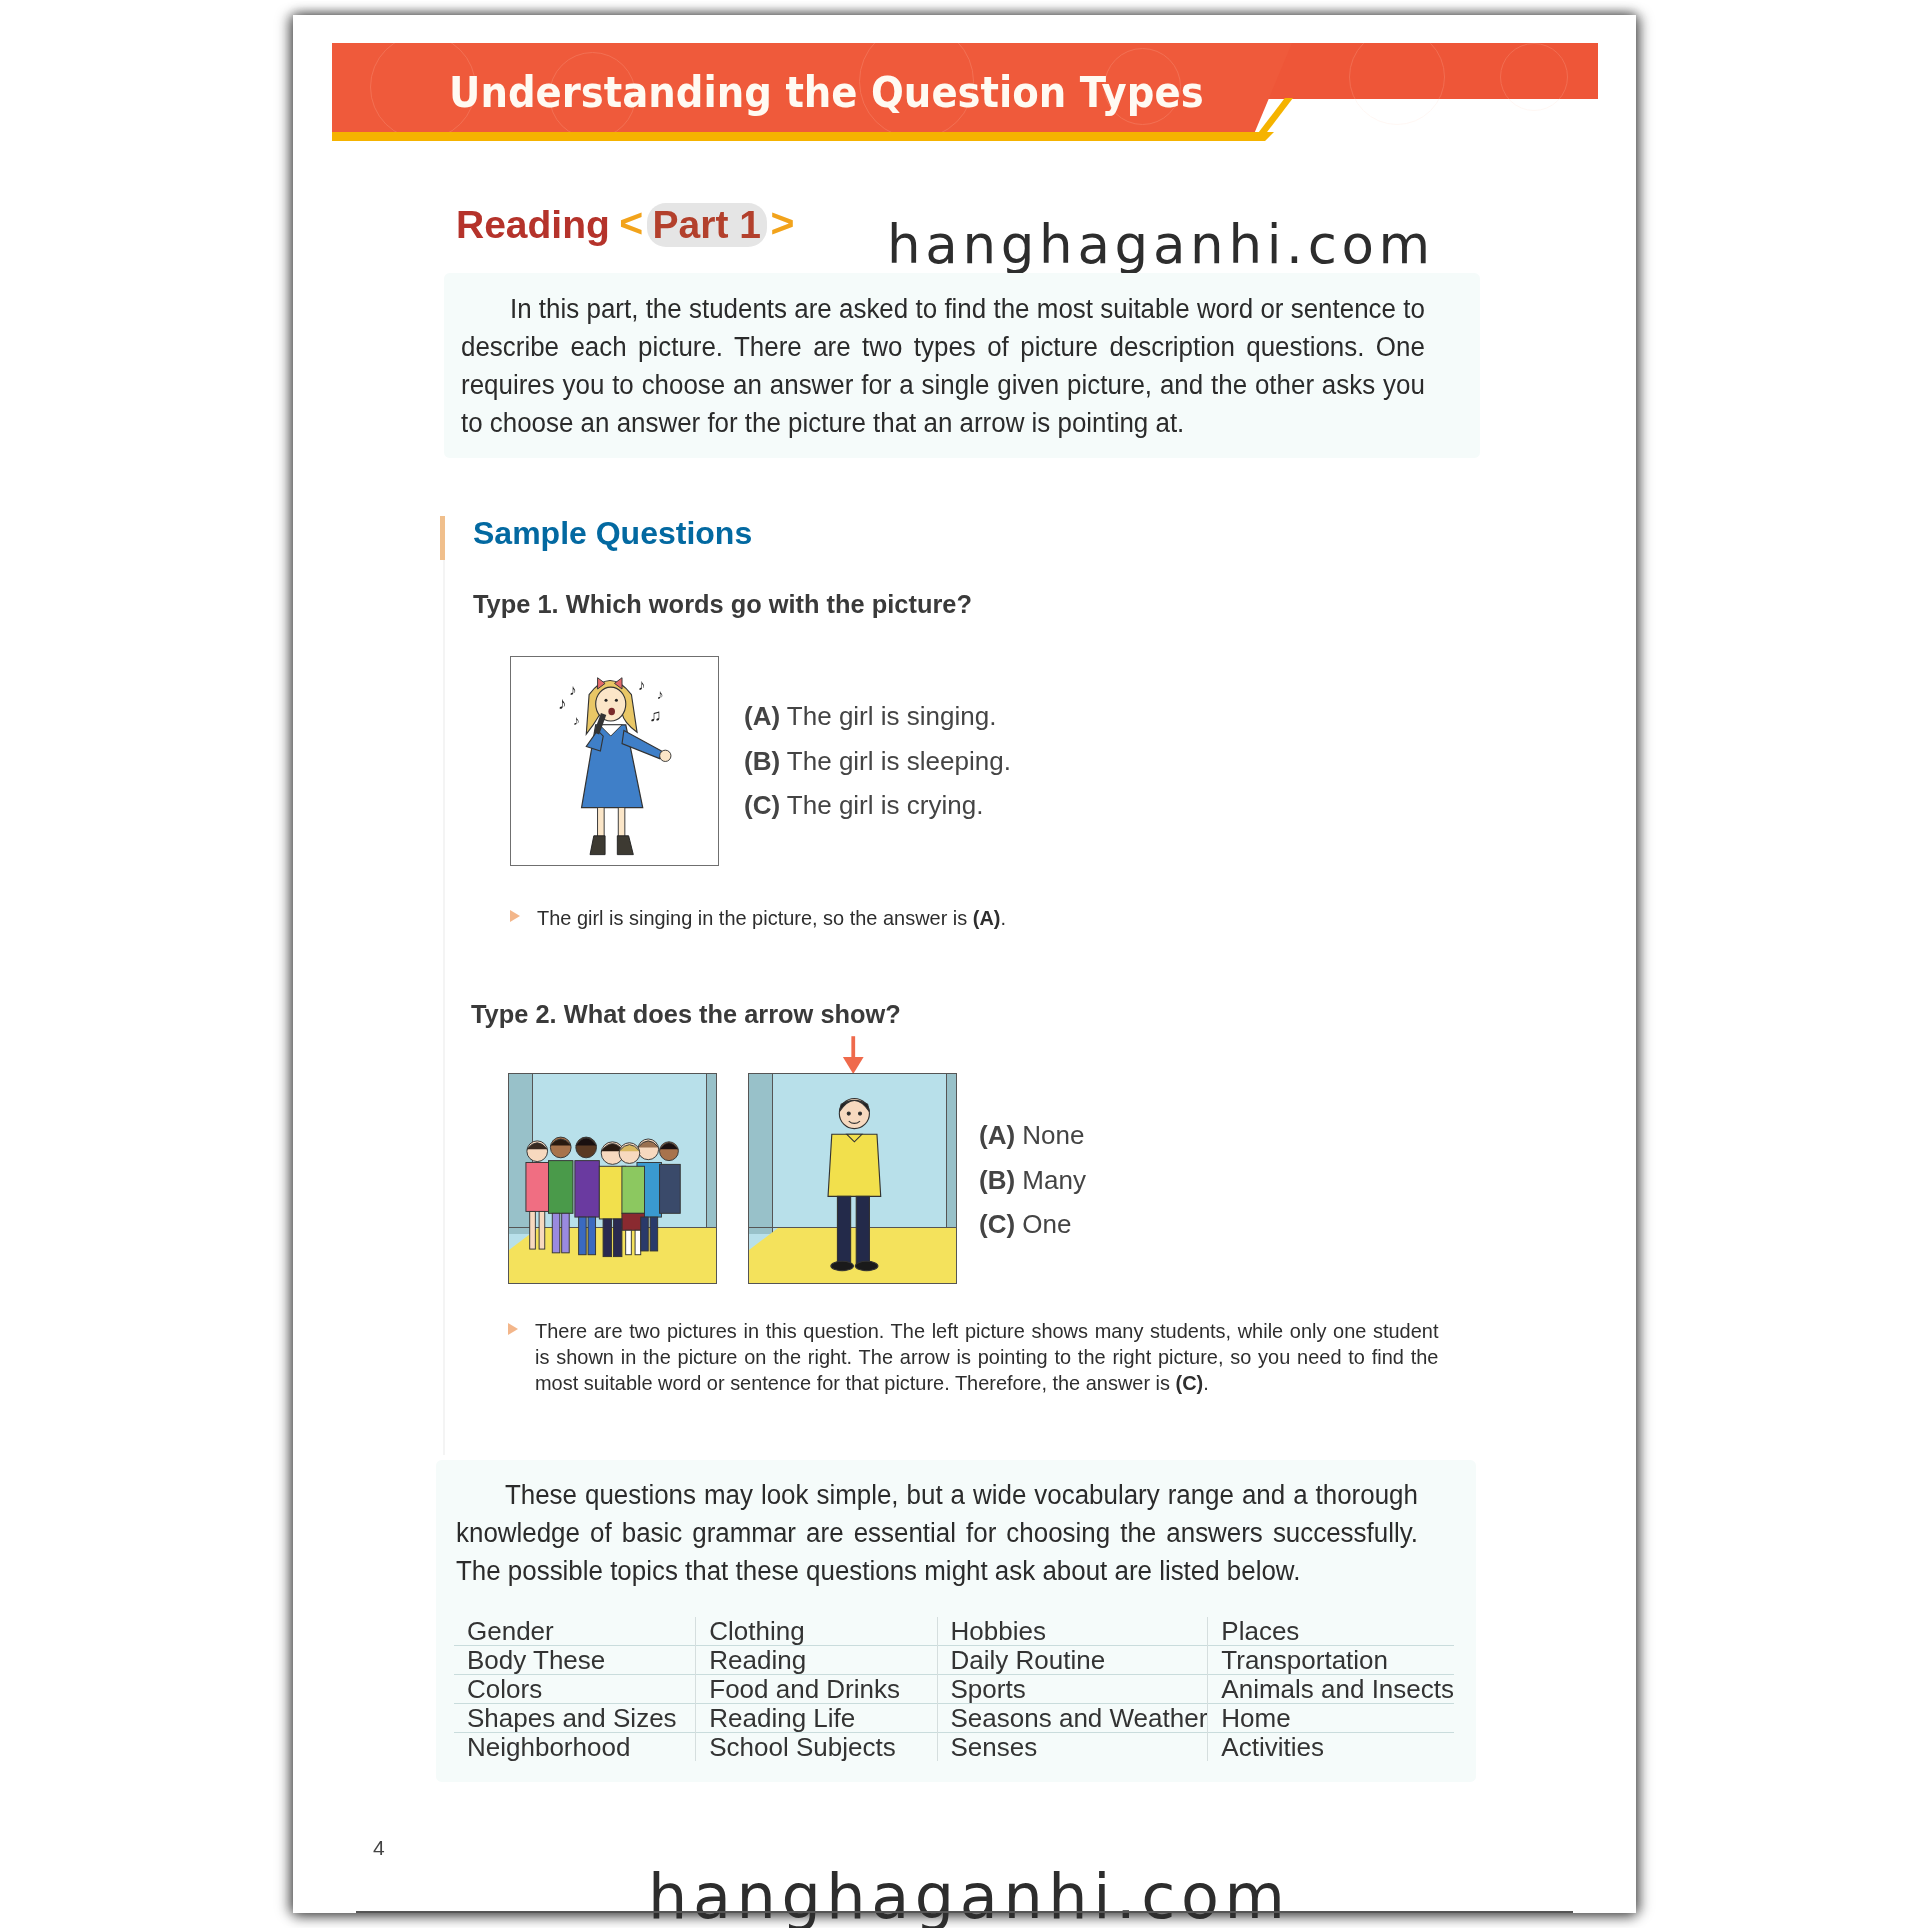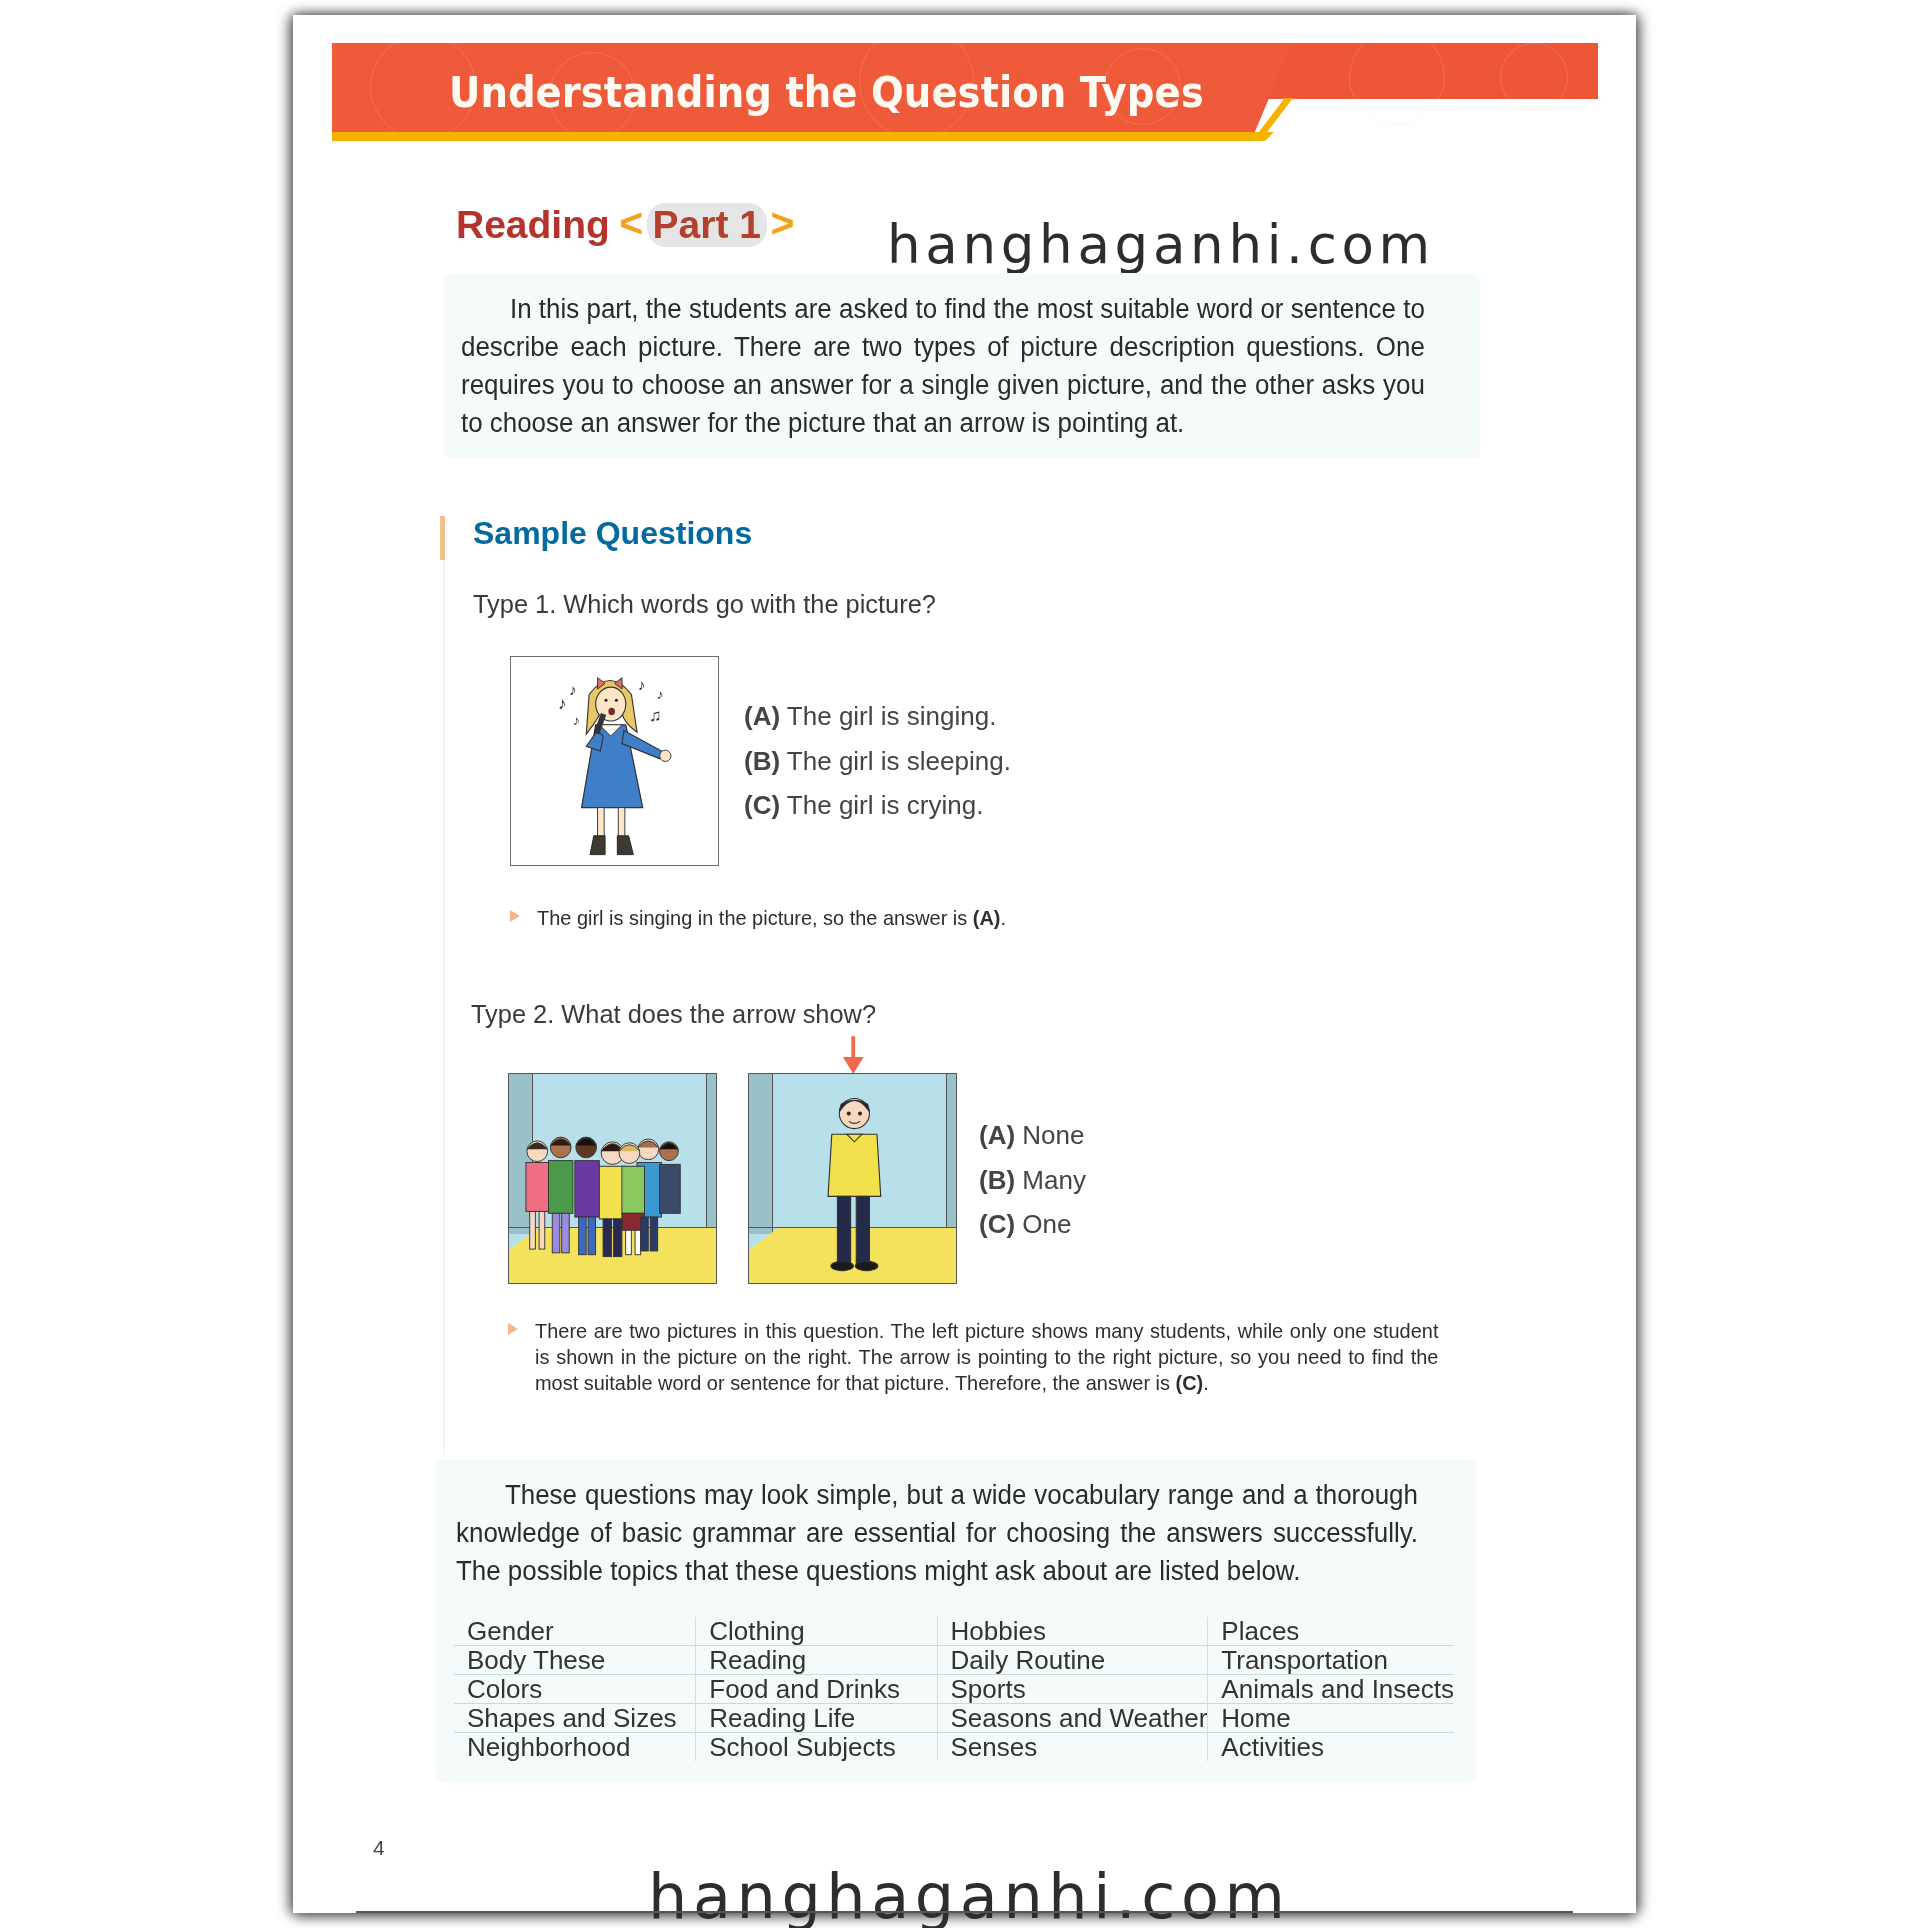--- a/index.html
+++ b/index.html
@@ -76,21 +76,21 @@
     position:absolute; left:461px; top:290px; width:1004px;
     font-size:27px; line-height:38px; color:#2b2b2b; text-align:justify;
     text-indent:51px; transform:scaleX(0.96); transform-origin:left top;
   }
 
   
   .sq-bar { position:absolute; left:440px; top:516px; width:4.7px; height:44px; background:#f0bf8c; }
   .sq-line { position:absolute; left:443px; top:560px; width:1.9px; height:895px; background:#f4f4f4; }
   .sq-title { position:absolute; left:473px; top:515px; font-size:32px; font-weight:bold; color:#0369a1; }
 
-  .type-title { position:absolute; font-size:25.4px; font-weight:normal; color:#3a3a3a; white-space:nowrap; }
+  .type-title { position:absolute; font-size:25.4px; font-weight:bold; color:#3a3a3a; white-space:nowrap; }
 
   .picture-frame { position:absolute; border:1.4px solid #6f6f6f; background:#fff; overflow:hidden; }
 
   .option { position:absolute; font-size:26px; color:#444; white-space:nowrap; }
   .option b { color:#444; }
 
   .explain {
     position:absolute; font-size:21px; line-height:26px; color:#2e2e2e;
     transform:scaleX(0.95); transform-origin:left top;
   }

